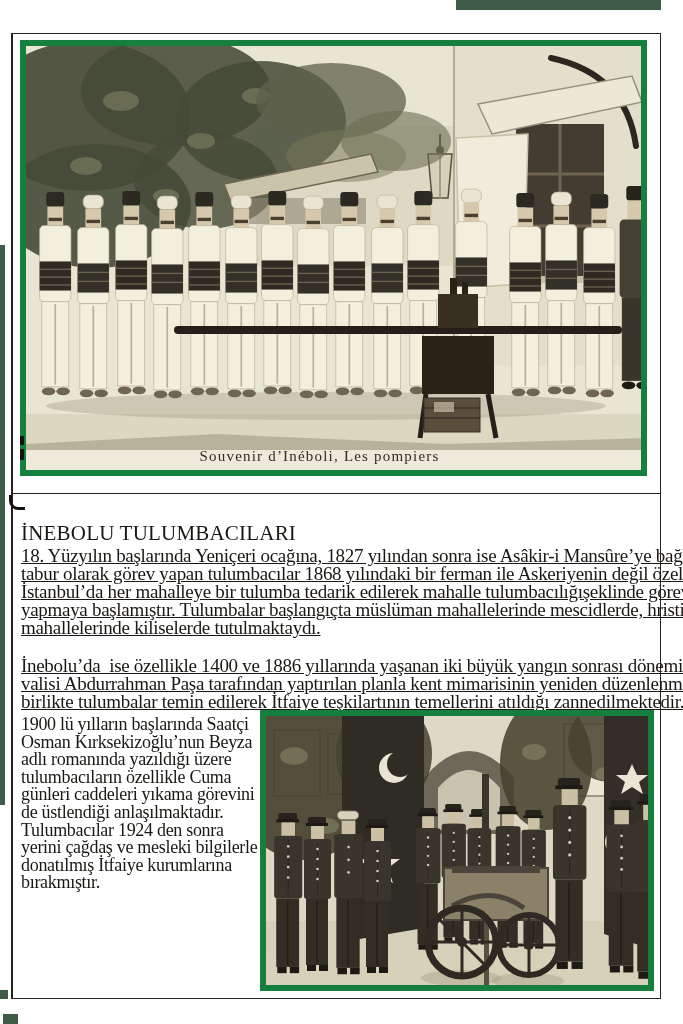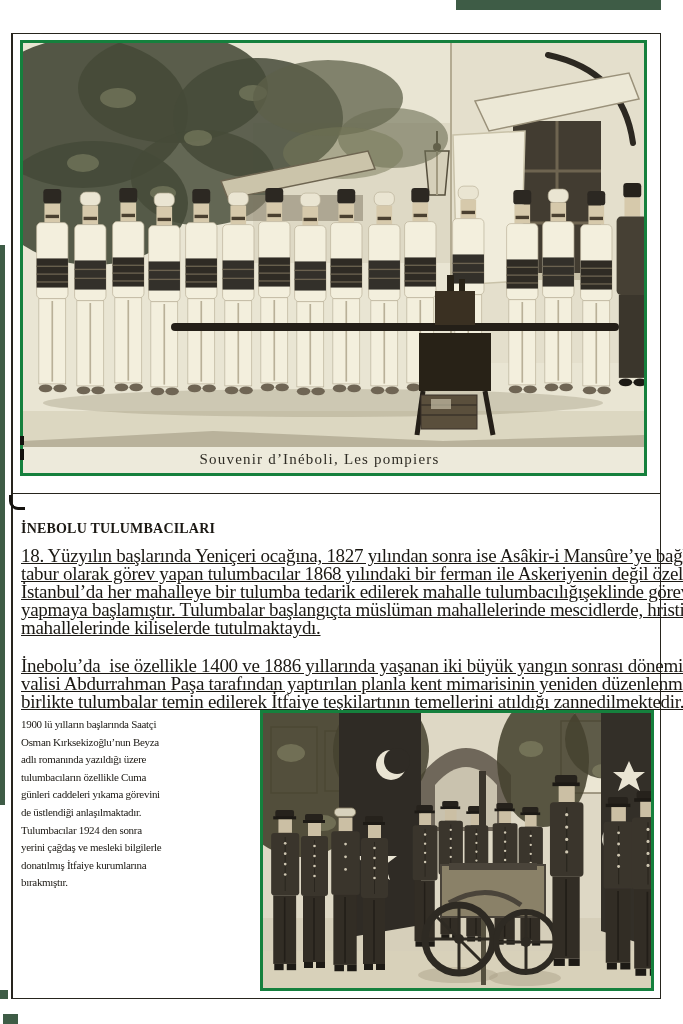--- a/index.html
+++ b/index.html
@@ -15,38 +15,38 @@
   
   .page{
     position:absolute;left:11px;top:33px;width:650px;height:966px;background:#ffffff;
     border:1px solid var(--page-border);border-left-width:2px;box-sizing:border-box;
   }
   .rule{position:absolute;left:0;right:0;top:459px;height:1px;background:var(--page-border);}
   .hook-mark{
     position:absolute;left:-4px;top:461px;width:13px;height:12px;
     border-left:3px solid #15130f;border-bottom:3px solid #15130f;border-bottom-left-radius:9px;
   }
-  .photo{position:absolute;border:3px solid #15803d;box-sizing:border-box;overflow:hidden;background:#e9e5d3;}
+  .photo{position:absolute;border:6px solid #15803d;box-sizing:border-box;overflow:hidden;background:#e9e5d3;}
   .photo-large{left:7px;top:6px;width:627px;height:436px;}
   .photo-small{left:247px;top:676px;width:394px;height:281px;background:#d6cfba;}
   .photo svg{position:absolute;left:0;top:0;display:block;}
   .caption{
     position:absolute;left:0;bottom:5px;width:100%;text-align:center;
     transform:translateX(-14px);font-size:15px;letter-spacing:1.2px;color:#2f2c25;white-space:pre;
   }
   .edge-mark{position:absolute;background:#14120e;}
   .edge-mark.m1{left:7px;top:402px;width:4px;height:9px;}
   .edge-mark.m2{left:7px;top:415px;width:4px;height:11px;}
   .heading{
-    position:absolute;left:8px;top:487px;font-size:14px;font-weight:bold;
+    position:absolute;left:8px;top:487px;font-size:21px;font-weight:normal;
     letter-spacing:0.2px;white-space:pre;
   }
   .para{position:absolute;left:8px;white-space:pre;letter-spacing:-0.3px;}
   .para.wide{width:638px;font-size:19px;line-height:18px;text-decoration:underline;}
-  .para.col{width:238px;font-size:11px;line-height:17.6px;}
+  .para.col{width:238px;font-size:18px;line-height:17.6px;}
   .p1{top:513px;}
   .p2{top:623px;}
   .p3{top:682px;}
   .p4{top:863px;}
 </style>
 </head>
 <body>
 
 <div class="screen">
 

